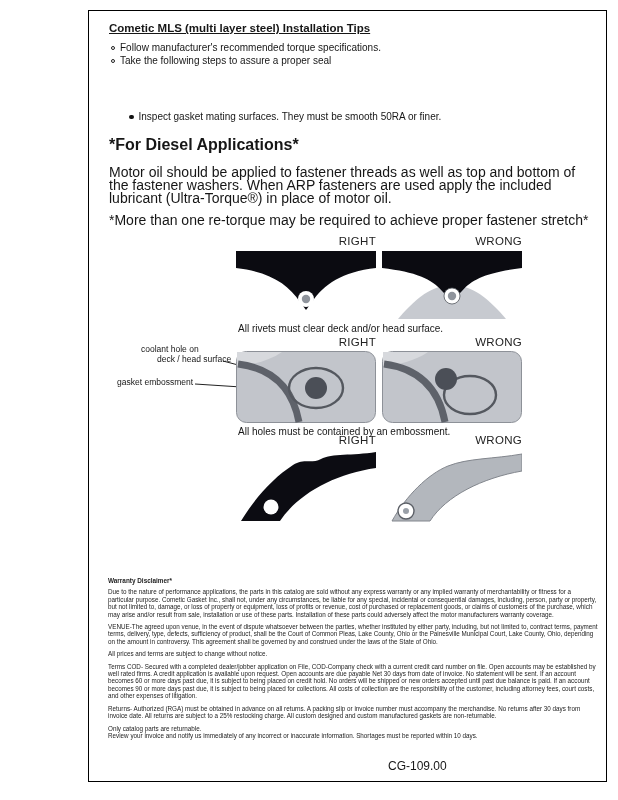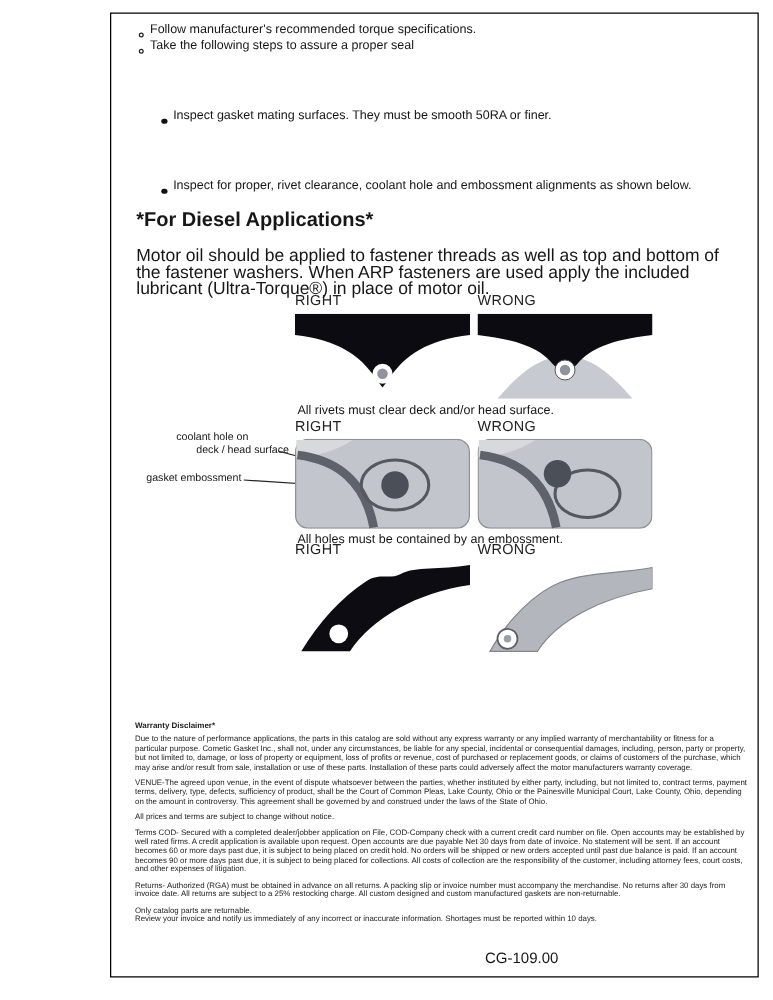--- a/index.html
+++ b/index.html
@@ -14,33 +14,33 @@
     width: 519px; height: 772px;
     border: 1.5px solid #000; background: #fff;
   }
   .title {
     margin: 11px 14px 7px 20px;
     font-size: 11.5px; font-weight: bold;
     text-decoration: underline;
   }
   .bullets { margin-top: 6px; }
   .bullet {
-    display: flex; align-items: flex-end;
+    display: flex; align-items: flex-start;
     margin: 0 14px 0 22px; font-size: 10px; line-height: 13px;
   }
   .bullet.sub { margin-left: 40px; margin-top: 43px; }
   .mk { flex: 0 0 auto; margin: 4.5px 5px 0 0; width: 4px; height: 4px; border-radius: 50%; }
   .mk.open { border: 1px solid #222; }
   .mk.fill { background: #111; width: 4.5px; height: 4.5px; }
   .diesel-h { margin: 13px 14px 6px 20px; font-size: 16px; font-weight: bold; }
   .para { margin: 12px 19px 9px 20px; width: 480px; font-size: 14px; line-height: 13px; }
   .note { margin-top: 2px; }
 
   .dg-label {
-    position: absolute; width: 140px; text-align: left;
+    position: absolute; width: 140px; text-align: right;
     font-size: 11.5px; letter-spacing: 0.3px; color: #222;
   }
   .dg { position: absolute; }
   .dg-caption { position: absolute; font-size: 10px; line-height: 12.5px; color: #161616; }
   .ann { position: absolute; font-size: 8.5px; line-height: 10px; color: #161616; }
   .overlay { pointer-events: none; }
 
   .disclaimer {
     position: absolute; left: 19px; top: 566px; width: 490px;
     font-size: 6.3px; line-height: 7.4px; color: #1c1c1c;
@@ -51,42 +51,40 @@
   .footer {
     position: absolute; left: 299px; top: 748px;
     font-size: 12px; color: #161616;
   }
 </style>
 </head>
 <body>
 
 <div class="frame">
 
+  <h1 class="title">Cometic MLS (multi layer steel) Installation Tips</h1>
 
   <div class="bullets">
     <div class="bullet">
       <span class="mk open"></span>
       <span>Follow manufacturer's recommended torque specifications.</span>
     </div>
     <div class="bullet">
       <span class="mk open"></span>
       <span>Take the following steps to assure a proper seal</span>
     </div>
     <div class="bullet sub">
       <span class="mk fill"></span>
       <span>Inspect gasket mating surfaces.  They must be smooth 50RA or finer.</span>
     </div>
-    <div class="bullet sub">
-      <span class="mk fill"></span>
-      <span>Inspect for proper, rivet clearance, coolant hole and embossment alignments as shown below.</span>
-    </div>
   </div>
 
   <h2 class="diesel-h">*For Diesel Applications*</h2>
   <p class="para">Motor oil should be applied to fastener threads as well as top and bottom of the fastener washers. When ARP fasteners are used apply the included lubricant (Ultra-Torque®) in place of motor oil.</p>
+  <p class="para note">*More than one re-torque may be required to achieve proper fastener stretch*</p>
 
   <span class="dg-label" style="left:147px; top:224px;">RIGHT</span>
   <span class="dg-label" style="left:293px; top:224px;">WRONG</span>
 
   <svg class="dg" style="left:147px; top:240px;" width="140" height="68" viewBox="0 0 140 68">
     <path d="M0,0 H140 V17 C106,21 88,33 76,51 L70,59 L64,51 C52,33 34,21 0,17 Z" fill="#0b0b11"></path>
     <circle cx="70" cy="48" r="8" fill="#ffffff"></circle>
     <circle cx="70" cy="48" r="4.2" fill="#8f949c"></circle>
   </svg>
   <svg class="dg" style="left:293px; top:240px;" width="140" height="68" viewBox="0 0 140 68">

